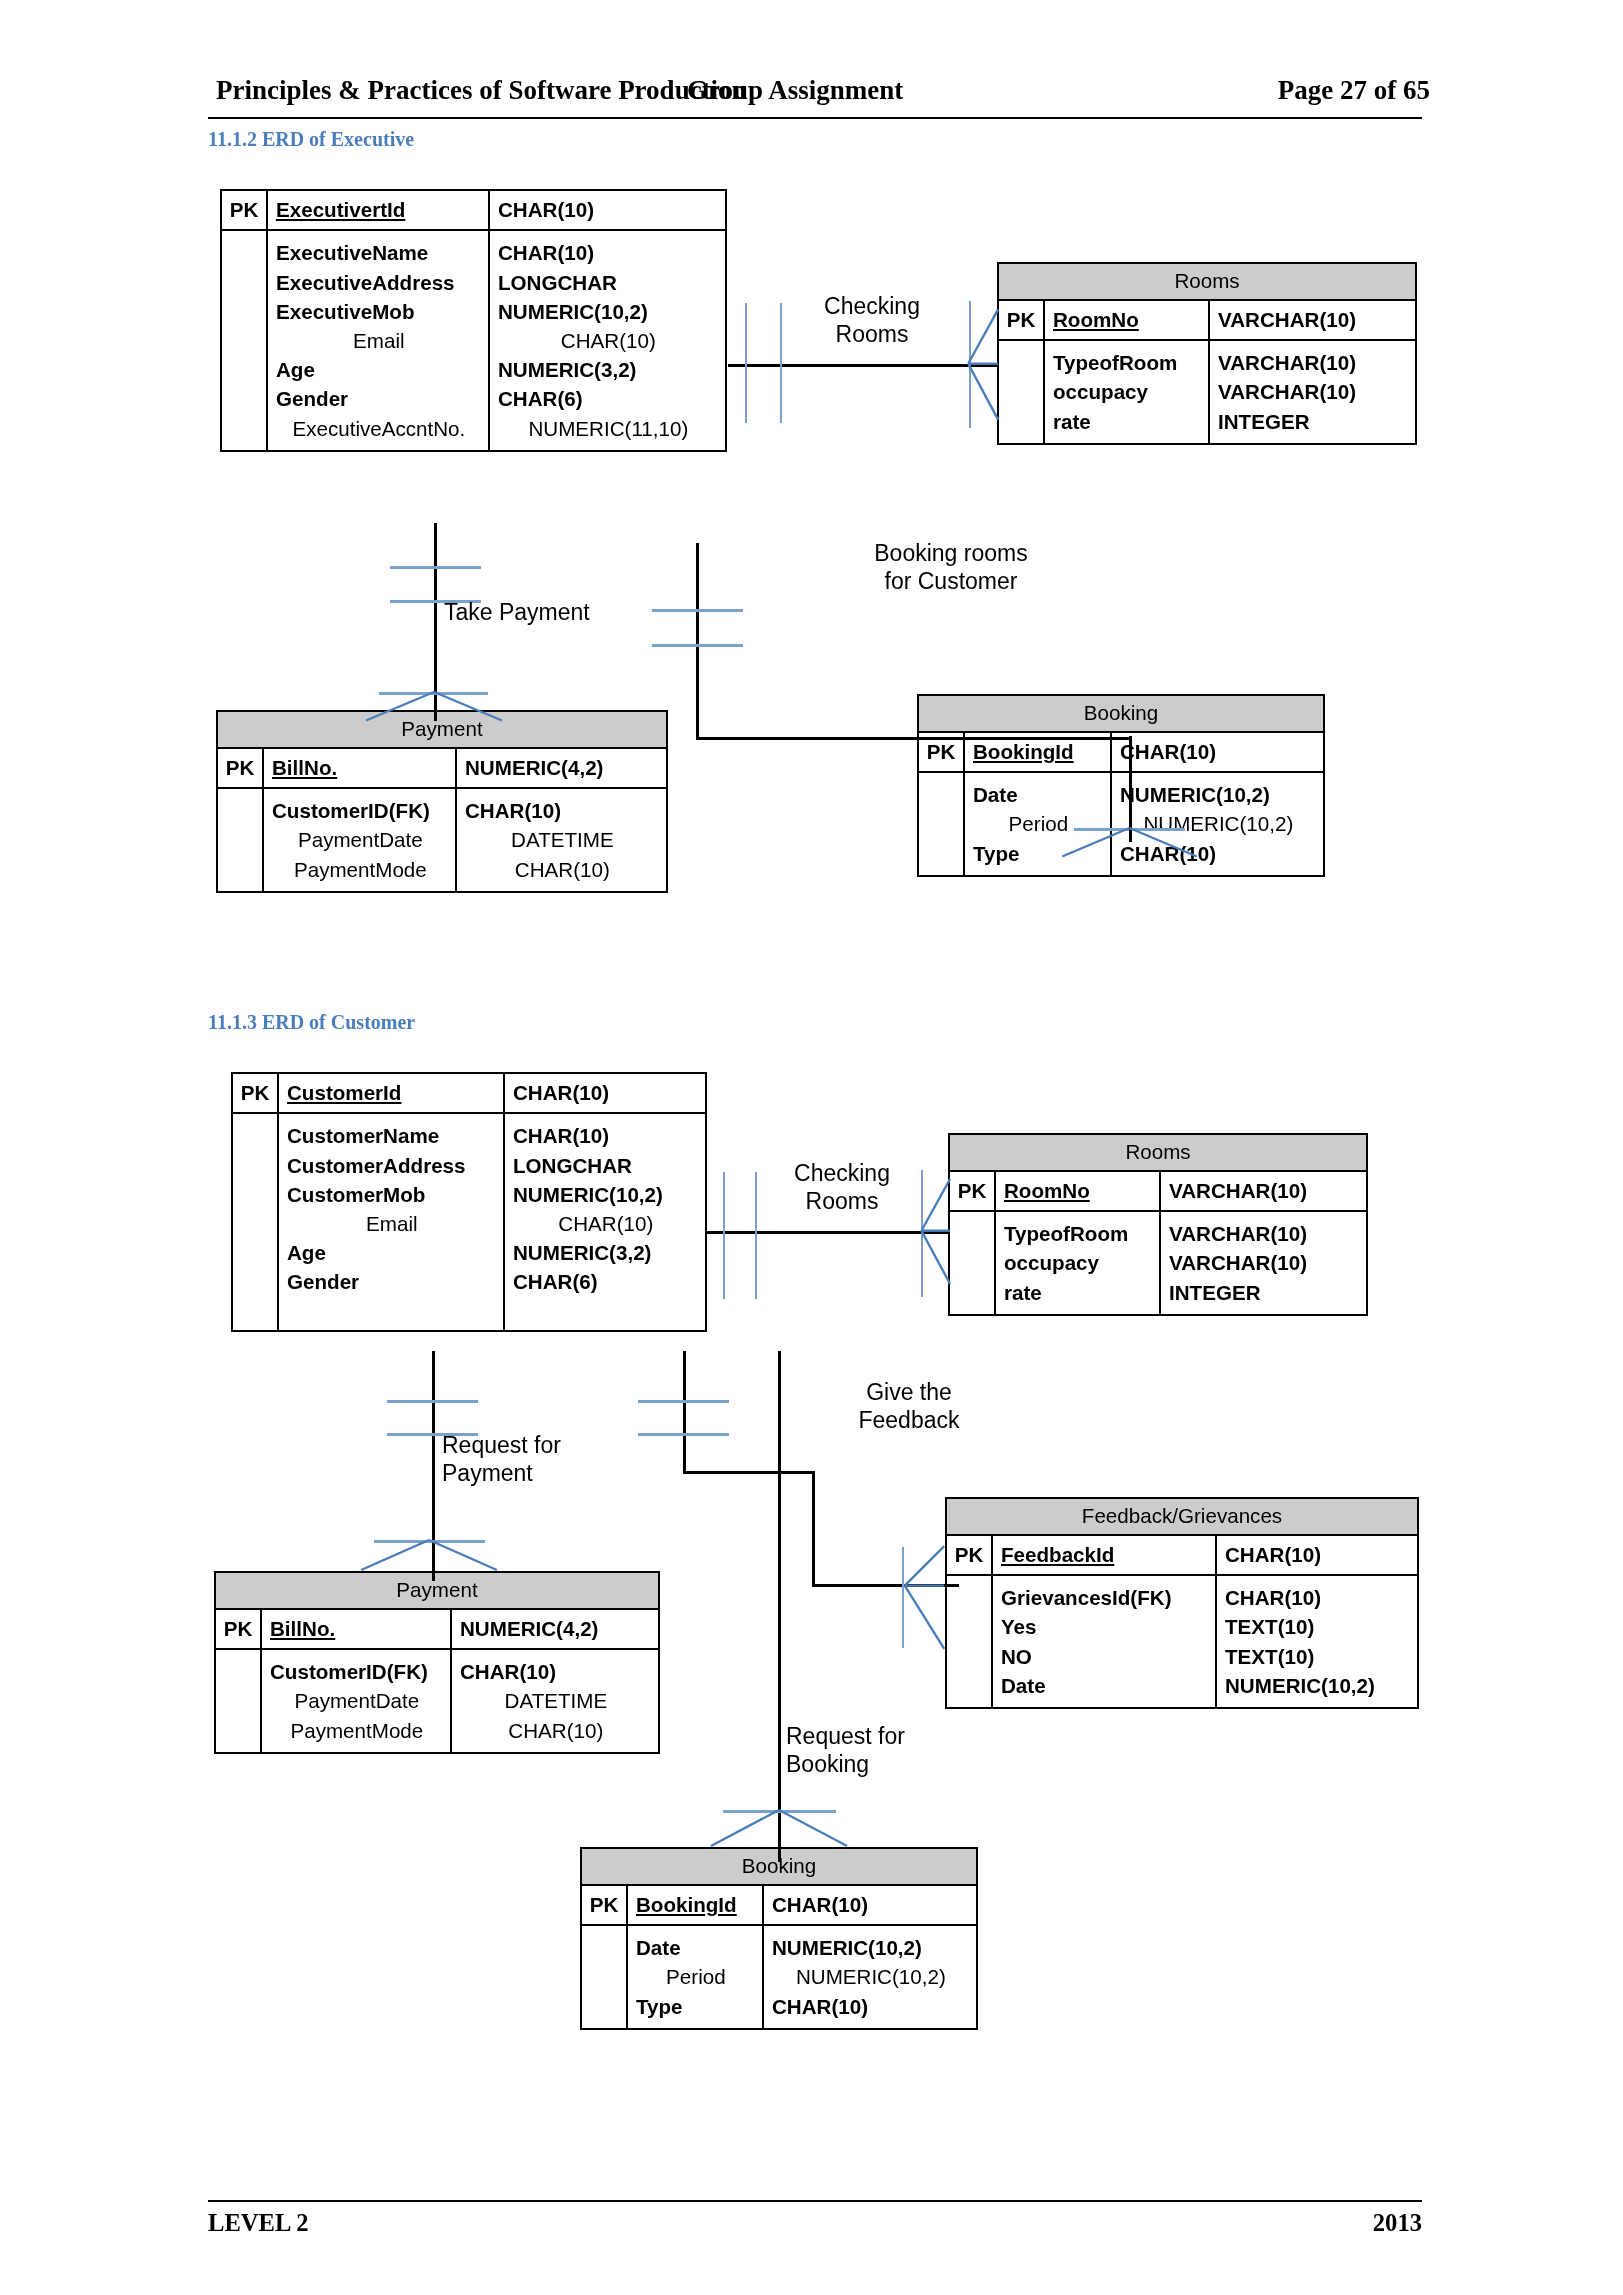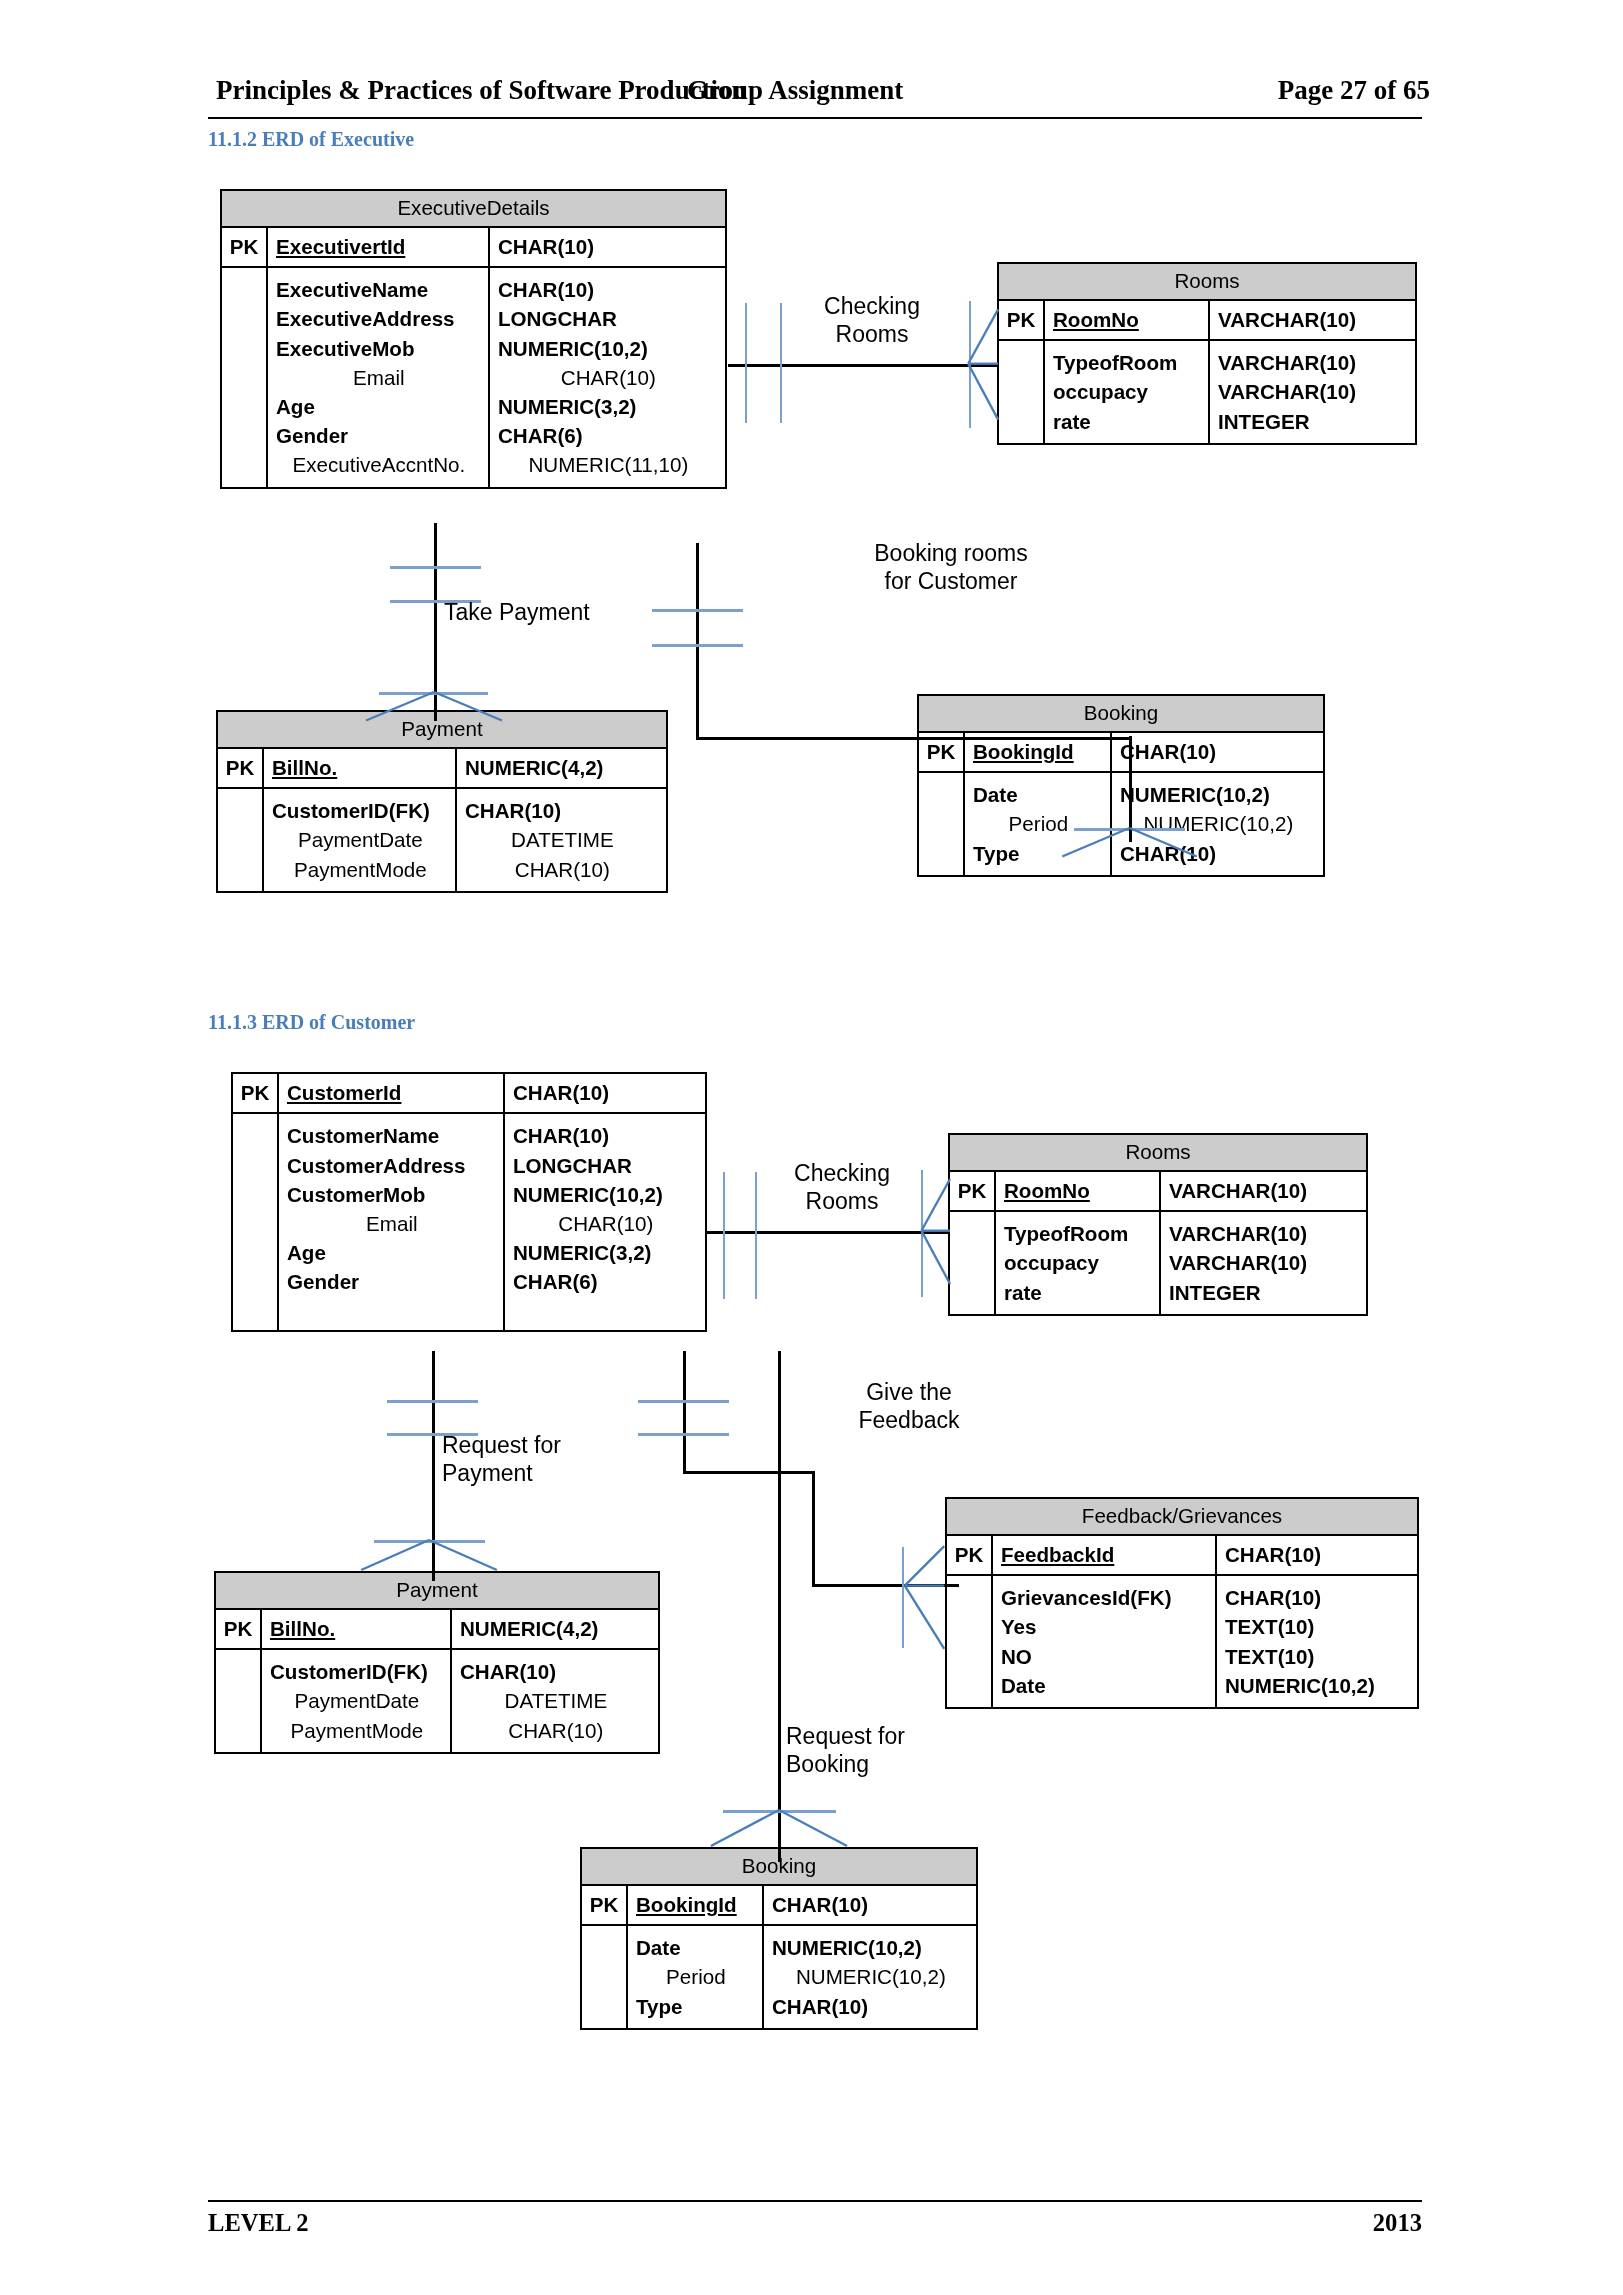--- a/index.html
+++ b/index.html
@@ -66,21 +66,20 @@
 <div class="hdr">
   <span class="l">Principles &amp; Practices of Software Production</span>
   <span class="c">Group Assignment</span>
   <span class="r">Page 27 of 65</span>
 </div>
 <div class="hdr-rule"></div>
 
 <div class="sec-head" style="left:208px;top:128px;">11.1.2 ERD of Executive</div>
 
 <div class="ent" style="left:220px;top:189px;width:507px;">
-  <div class="title">ExecutiveDetails</div>
   <div class="rows">
     <div class="row pkrow">
       <div class="ck">PK</div>
       <div class="nm" style="flex:0 0 222px;"><span class="pk-name">ExecutivertId</span></div>
       <div class="ty"><span class="b">CHAR(10)</span></div>
     </div>
     <div class="row">
       <div class="ck blank"></div>
       <div class="nm attrpad" style="flex:0 0 222px;">
         <div class="attr b">ExecutiveName</div>

